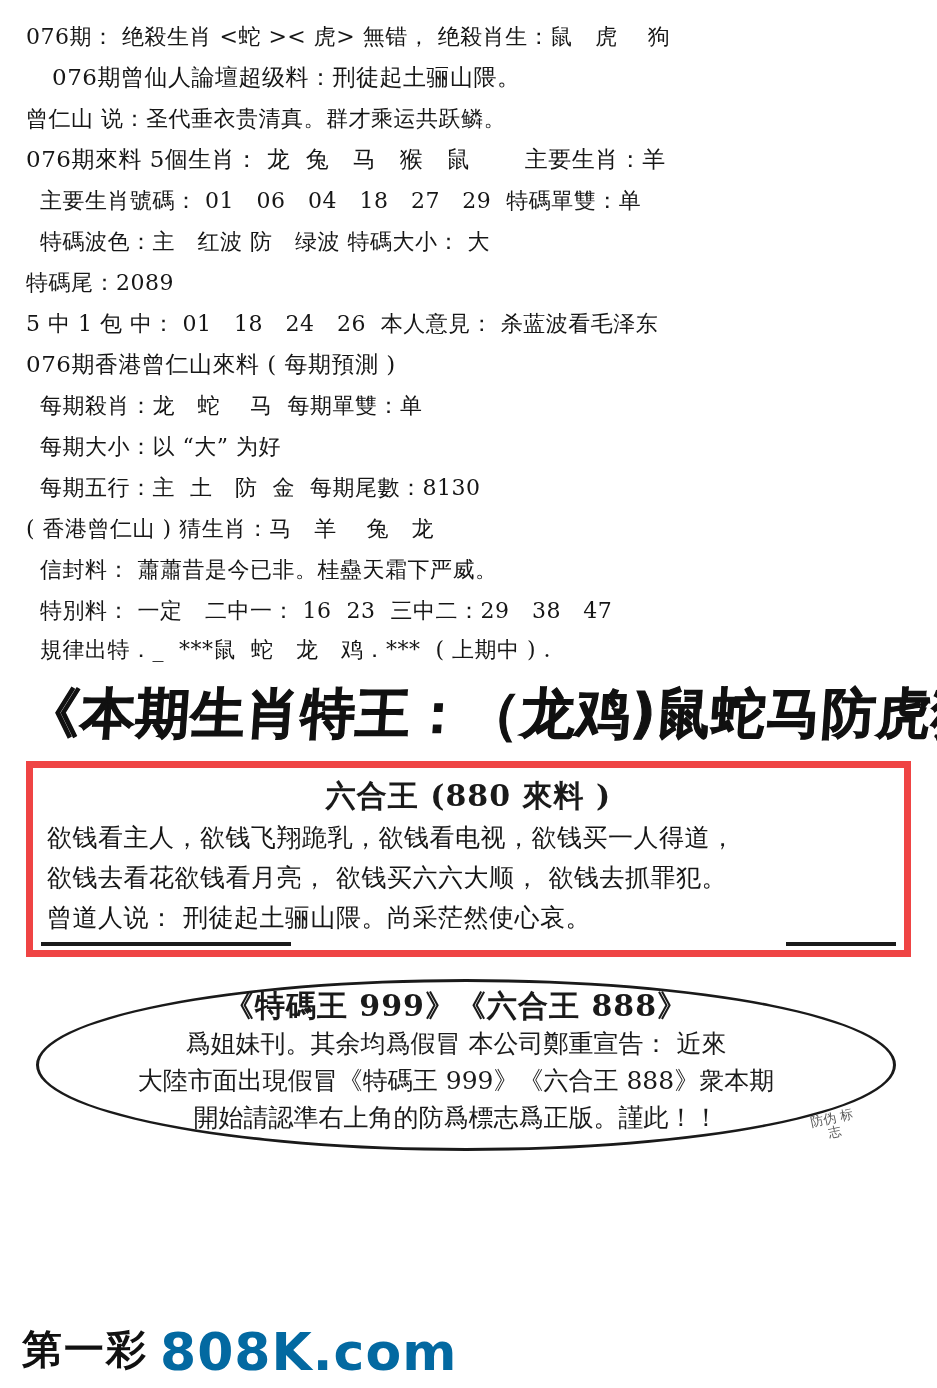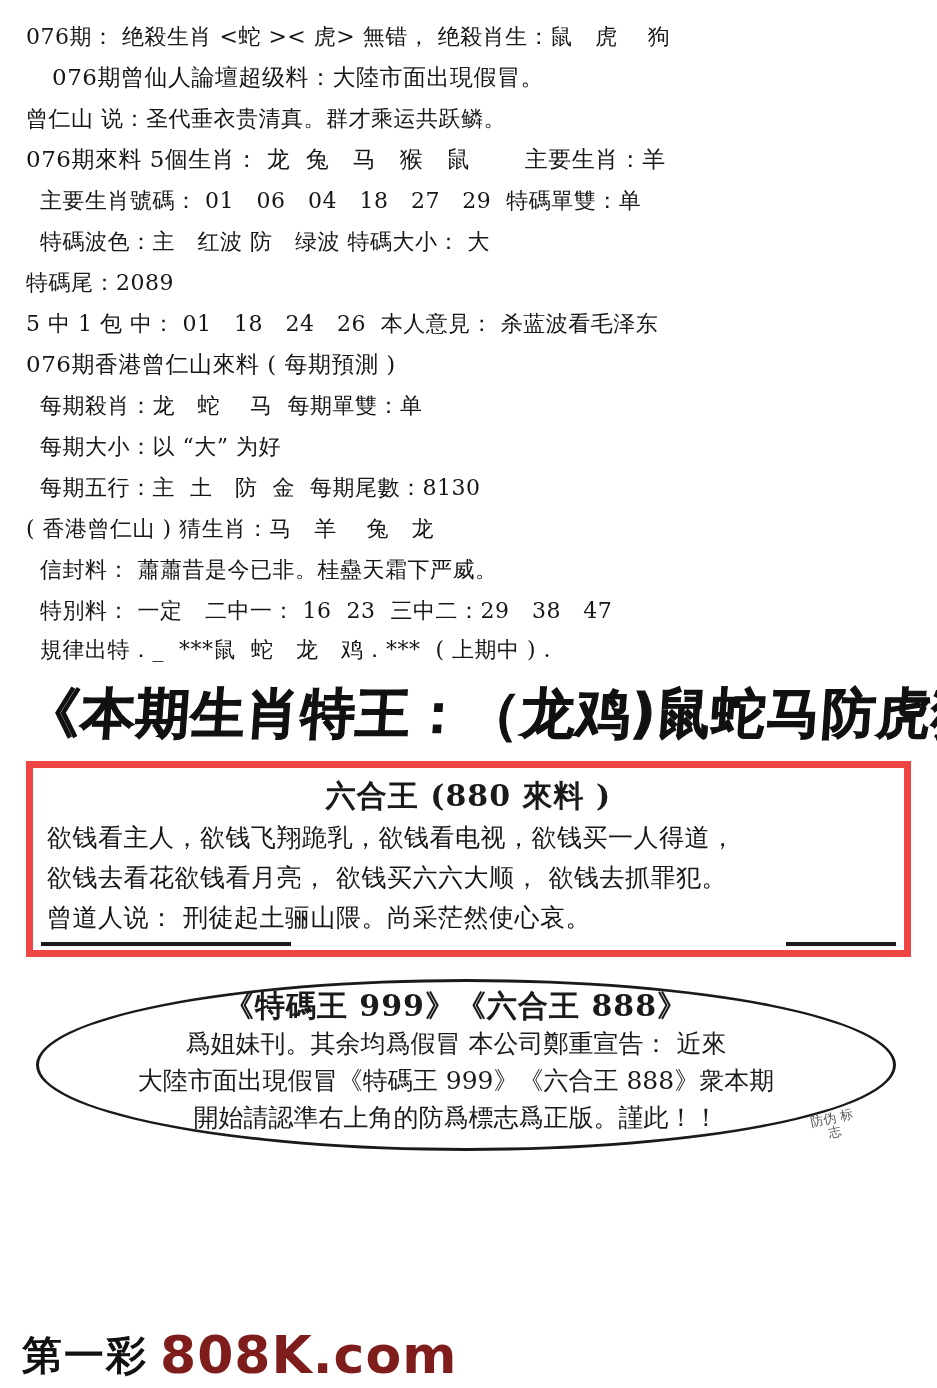--- a/index.html
+++ b/index.html
@@ -131,21 +131,21 @@
   }
 
   
   .footer {
     position: absolute;
     left: 0;
     bottom: 0;
     width: 937px;
     height: 66px;
     display: flex;
-    align-items: center;
+    align-items: flex-start;
     padding-left: 22px;
     box-sizing: border-box;
   }
   .footer-cn {
     font-family: "DejaVu Sans", sans-serif;
     font-weight: bold;
     font-size: 40px;
     color: #111;
     letter-spacing: 2px;
   }
@@ -158,21 +158,21 @@
     letter-spacing: 1px;
   }
 </style>
 </head>
 <body>
 
 <div class="page">
 
   <div class="lines">
     <div class="line">076期： 绝殺生肖 &lt;蛇 &gt;&lt; 虎&gt; 無错， 绝殺肖生：鼠   虎    狗</div>
-    <div class="line indent-1 small">076期曾仙人論壇超级料：大陸市面出現假冒。</div>
+    <div class="line indent-1 small">076期曾仙人論壇超级料：刑徒起土骊山隈。</div>
     <div class="line">曾仁山 说：圣代垂衣贵清真。群才乘运共跃鳞。</div>
     <div class="line small">076期來料 5個生肖： 龙  兔   马   猴   鼠       主要生肖：羊</div>
     <div class="line indent-2">主要生肖號碼： 01   06   04   18   27   29  特碼單雙：单</div>
     <div class="line indent-2">特碼波色：主   红波 防   绿波 特碼大小： 大</div>
     <div class="line">特碼尾：2089</div>
     <div class="line">5 中 1 包 中： 01   18   24   26  本人意見： 杀蓝波看毛泽东</div>
     <div class="line small">076期香港曾仁山來料 ( 每期預測 )</div>
     <div class="line indent-2">每期殺肖：龙   蛇    马  每期單雙：单</div>
     <div class="line indent-2">每期大小：以 “大” 为好</div>
     <div class="line indent-2">每期五行：主  土   防  金  每期尾數：8130</div>
@@ -199,16 +199,16 @@
       <div class="oval-title">《特碼王 999》《六合王 888》</div>
       <div class="oval-line">爲姐妹刊。其余均爲假冒 本公司鄭重宣告： 近來</div>
       <div class="oval-line">大陸市面出現假冒《特碼王 999》《六合王 888》衆本期</div>
       <div class="oval-line">開始請認準右上角的防爲標志爲正版。謹此！！</div>
     </div>
     <div class="stamp">防伪 标志</div>
   </div>
 
   <div class="footer">
     <span class="footer-cn">第一彩</span>
-    <span class="footer-url" style="color: #7f1d1d; margin-left: 12px;">808K.com</span>
+    <span class="footer-url" style="color: #0369a1; margin-left: 12px;">808K.com</span>
   </div>
 
 </div>
 
 </body></html>

